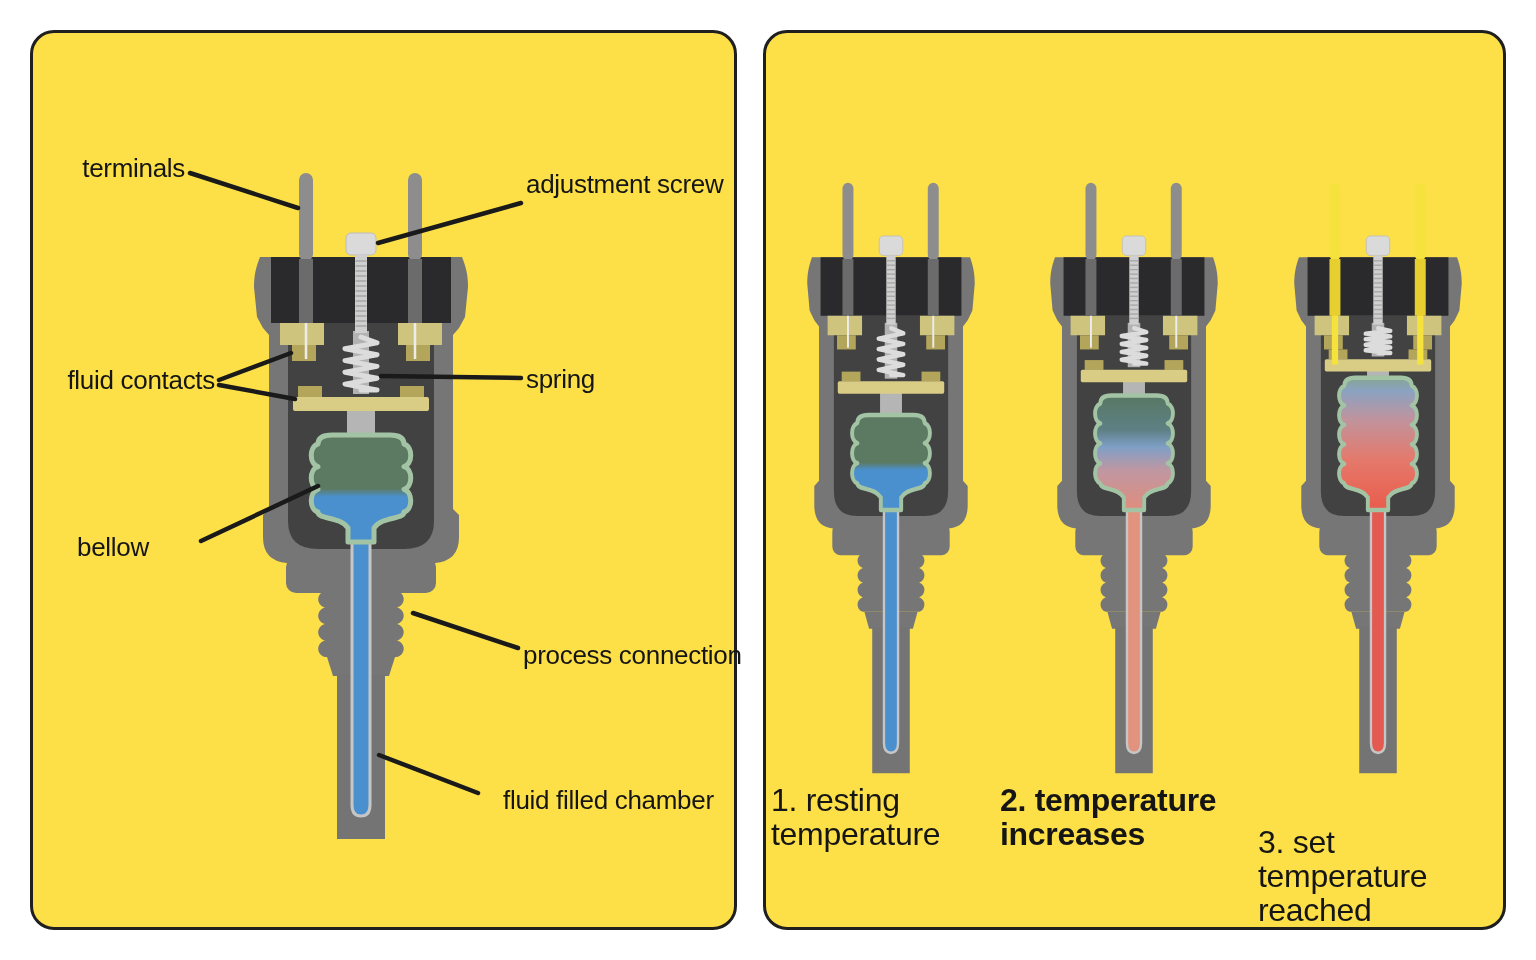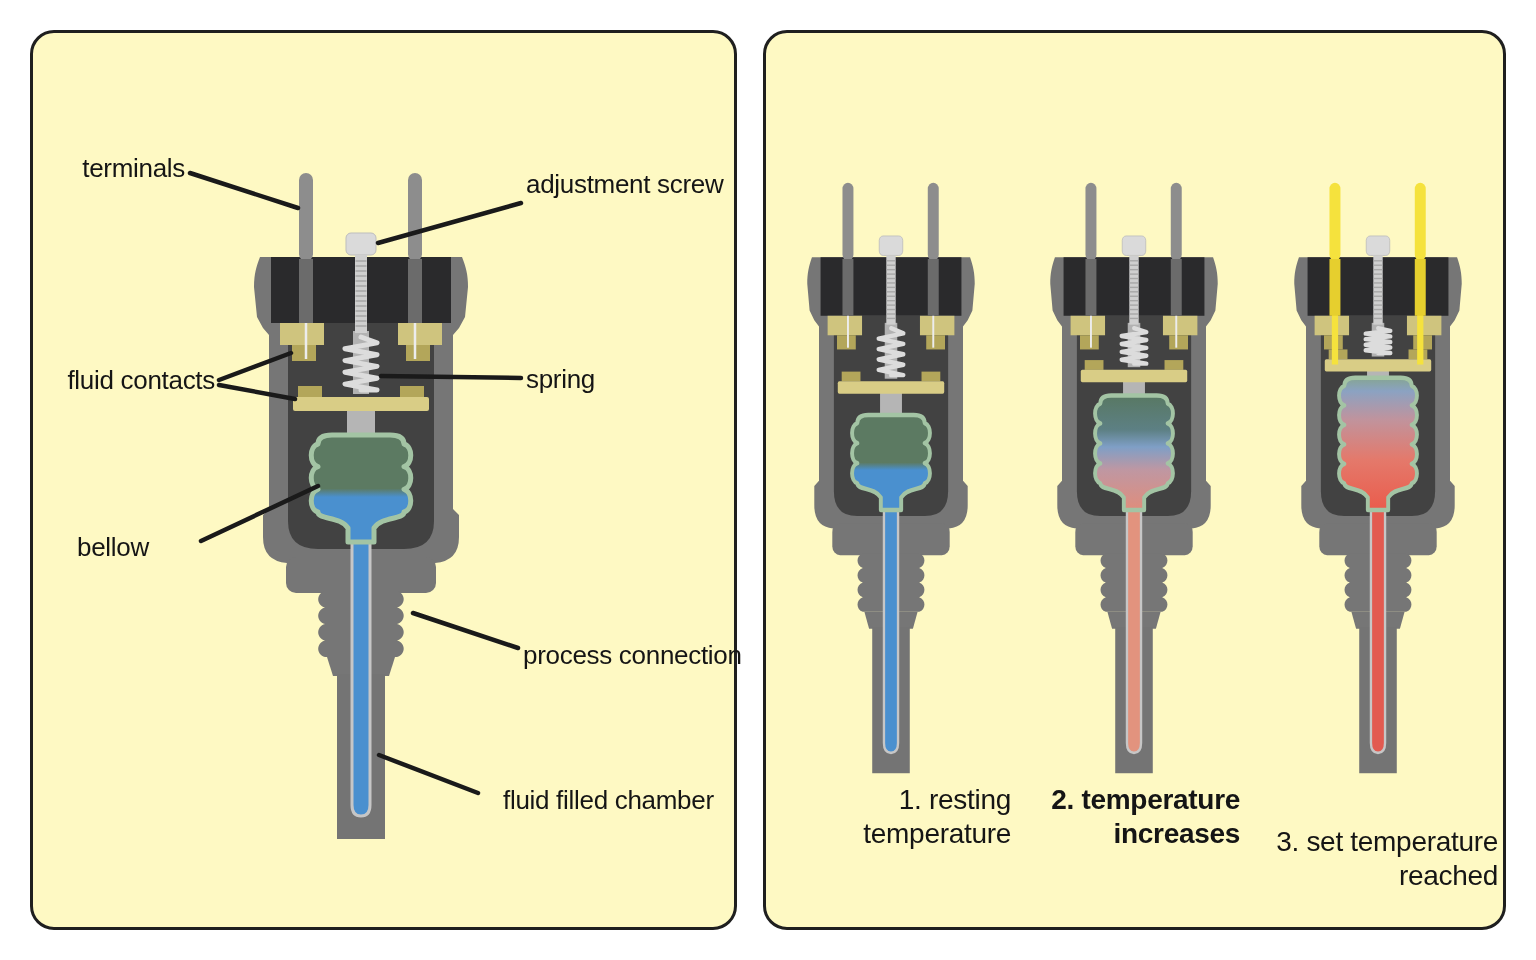--- a/index.html
+++ b/index.html
@@ -1,25 +1,25 @@
 <!DOCTYPE html>
 <html><head>
 <meta charset="utf-8">
 <style>
   html,body{margin:0;padding:0;width:1536px;height:960px;background:#ffffff;
     font-family:"Liberation Sans", sans-serif;}
-  .panel{position:absolute;background:#fef9c3;border:3px solid #1f1f1f;border-radius:24px;box-sizing:border-box;}
+  .panel{position:absolute;background:#fde047;border:3px solid #1f1f1f;border-radius:24px;box-sizing:border-box;}
   #panel-left{left:30px;top:30px;width:707px;height:900px;}
   #panel-right{left:763px;top:30px;width:743px;height:900px;}
   .device{position:absolute;}
   .device svg{display:block;}
   #lines-overlay{position:absolute;left:0;top:0;width:707px;height:900px;pointer-events:none;}
   .lbl{position:absolute;font-size:26px;color:#151515;letter-spacing:-0.3px;white-space:nowrap;}
   .lbl.r{text-align:right;}
-  .caption{position:absolute;width:240px;text-align:right;font-size:28px;line-height:34px;color:#151515;letter-spacing:-0.3px;}
+  .caption{position:absolute;width:240px;text-align:left;font-size:32px;line-height:34px;color:#151515;letter-spacing:-0.3px;}
 </style>
 </head>
 <body>
 
 <div class="panel" id="panel-left">
 
   <div class="device" style="left:213px;top:138px;">
       <svg viewBox="0 0 230 670" width="230" height="670" preserveAspectRatio="none">
         <defs>
           <linearGradient id="bellow-grad-0" x1="0" y1="0" x2="0" y2="1">

